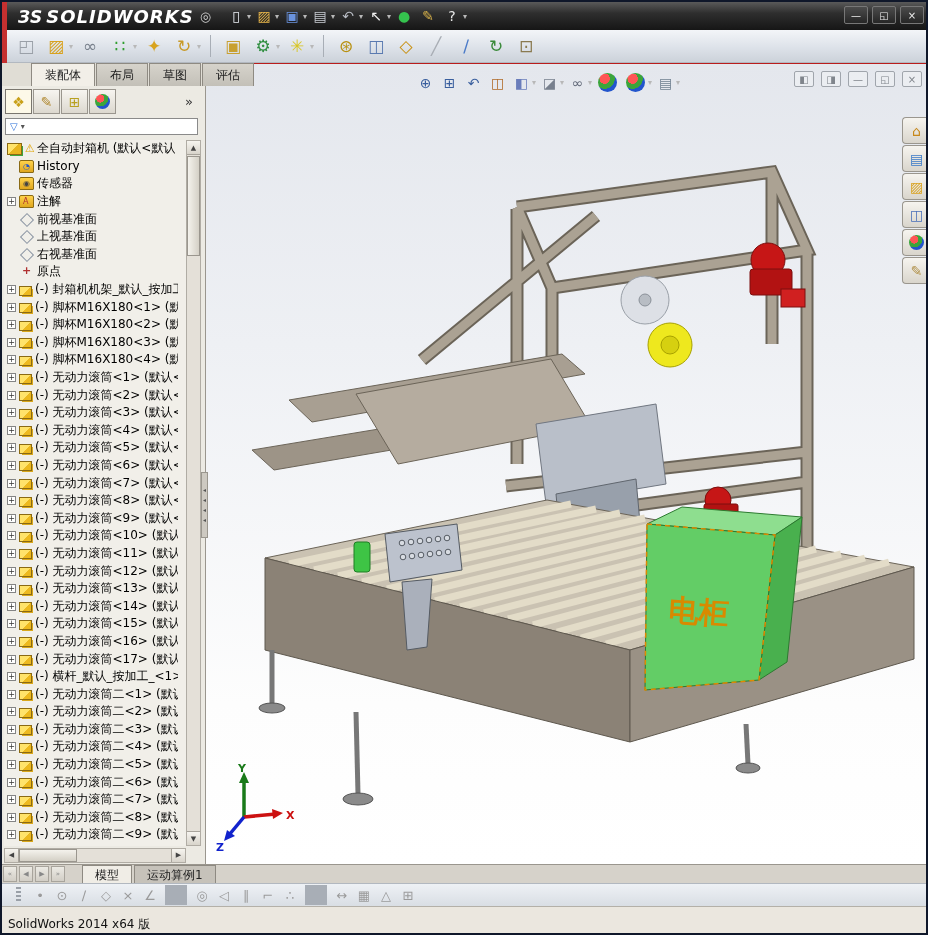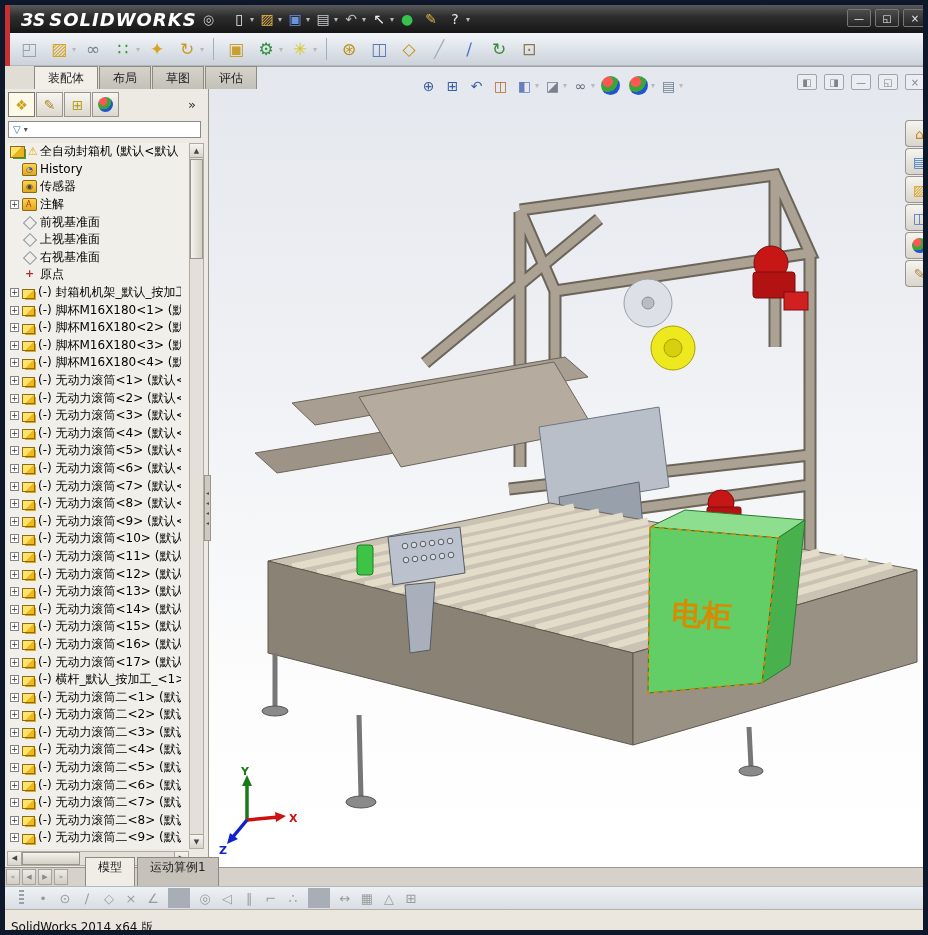--- a/index.html
+++ b/index.html
@@ -1,17 +1,17 @@
 <!DOCTYPE html>
 <html><head>
 <meta charset="utf-8">
 <style>
   html,body{margin:0;padding:0;background:#555;}
   *{box-sizing:border-box;font-family:"DejaVu Sans","Liberation Sans",sans-serif;}
-  #app{position:relative;width:928px;height:935px;background:#a3a3a3;overflow:hidden;border:5px solid #0f172a;}
+  #app{position:relative;width:928px;height:935px;background:#b91c1c;overflow:hidden;border:2px solid #0f172a;}
   
   .titlebar{position:absolute;left:0;top:0;width:928px;height:28px;background:linear-gradient(180deg,#5a5a5a 0%,#2e2e2e 40%,#161616 100%);display:flex;align-items:center;}
   .accent{position:absolute;left:0;top:0;width:5px;height:61px;background:#c53030;z-index:30;}
   .logo{display:flex;align-items:baseline;margin-left:16px;color:#fff;}
   .logo .mark{font-size:17px;font-style:italic;font-weight:bold;margin-right:4px;}
   .logo .word{font-size:18px;font-weight:bold;font-style:italic;letter-spacing:1px;}
   .menubar{display:flex;margin-left:16px;height:28px;align-items:center;}
   .menu-item{color:#f2f2f2;font-size:12px;padding:0 11px;line-height:28px;cursor:default;}
   .pin{color:#cfcfcf;font-size:13px;margin:0 6px;}
   .qtools{display:flex;align-items:center;margin-left:8px;}
@@ -61,21 +61,21 @@
   .varrow{height:14px;background:linear-gradient(#f6f4ef,#d8d4cb);border-bottom:1px solid #a8a49c;font-size:7px;color:#444;text-align:center;line-height:14px;}
   .varrow.down{position:absolute;bottom:0;width:100%;border-top:1px solid #a8a49c;border-bottom:none;}
   .vthumb{position:absolute;top:15px;left:0;width:13px;height:100px;background:linear-gradient(90deg,#f4f2ec,#d4d0c6);border:1px solid #9a968e;}
   .hscroll{position:absolute;left:2px;top:762px;width:182px;height:15px;background:#e4e0d8;border:1px solid #b0aca4;display:flex;}
   .harrow{width:14px;height:100%;background:linear-gradient(#f6f4ef,#d8d4cb);border-right:1px solid #a8a49c;font-size:7px;color:#444;text-align:center;line-height:13px;}
   .harrow.right{margin-left:auto;border-left:1px solid #a8a49c;border-right:none;}
   .hthumb{width:58px;height:13px;background:linear-gradient(#f4f2ec,#d4d0c6);border:1px solid #9a968e;}
   
   .bottomtabs{position:absolute;left:0;top:862px;width:928px;height:19px;background:#d6d2ca;border-top:1px solid #9a968e;display:flex;align-items:flex-end;}
   .navbtn{width:14px;height:16px;border:1px solid #a8a49c;background:linear-gradient(#eceae4,#d2cec6);color:#888;font-size:7px;text-align:center;line-height:15px;margin:0 1px 1px 1px;}
-  .btab{font-size:12px;color:#222;padding:1px 12px;border:1px solid #8e8a82;border-bottom:none;background:#c6c2ba;margin-left:2px;height:29px;}
+  .btab{font-size:12px;color:#222;padding:1px 12px;border:1px solid #8e8a82;border-bottom:none;background:#c6c2ba;margin-left:2px;height:18px;}
   .btab.active{background:#f0ede6;}
   
   .graphics{position:absolute;left:204px;top:62px;width:724px;height:800px;background:linear-gradient(180deg,#e4e7ed 0%,#eef0f4 35%,#fdfdfd 80%,#ffffff 100%);overflow:hidden;}
   .headsup{position:absolute;left:210px;top:7px;display:flex;align-items:center;gap:3px;z-index:5;}
   .headsup .tool{display:flex;align-items:center;}
   .headsup .gicon{width:19px;height:19px;font-size:14px;}
   .docctrl{position:absolute;right:8px;top:7px;display:flex;gap:7px;z-index:5;}
   .dcbtn{width:20px;height:16px;border:1px solid #a0a5ac;border-radius:2px;color:#80858c;font-size:10px;display:flex;align-items:center;justify-content:center;background:rgba(255,255,255,.25);}
   .taskpane{position:absolute;right:0;top:53px;width:28px;display:flex;flex-direction:column;z-index:5;}
   .tpbtn{width:28px;height:27px;border:1px solid #9a968e;border-right:none;border-radius:4px 0 0 4px;background:linear-gradient(#f6f4ef,#d9d5cc);display:flex;align-items:center;justify-content:center;font-size:15px;margin-bottom:1px;}

